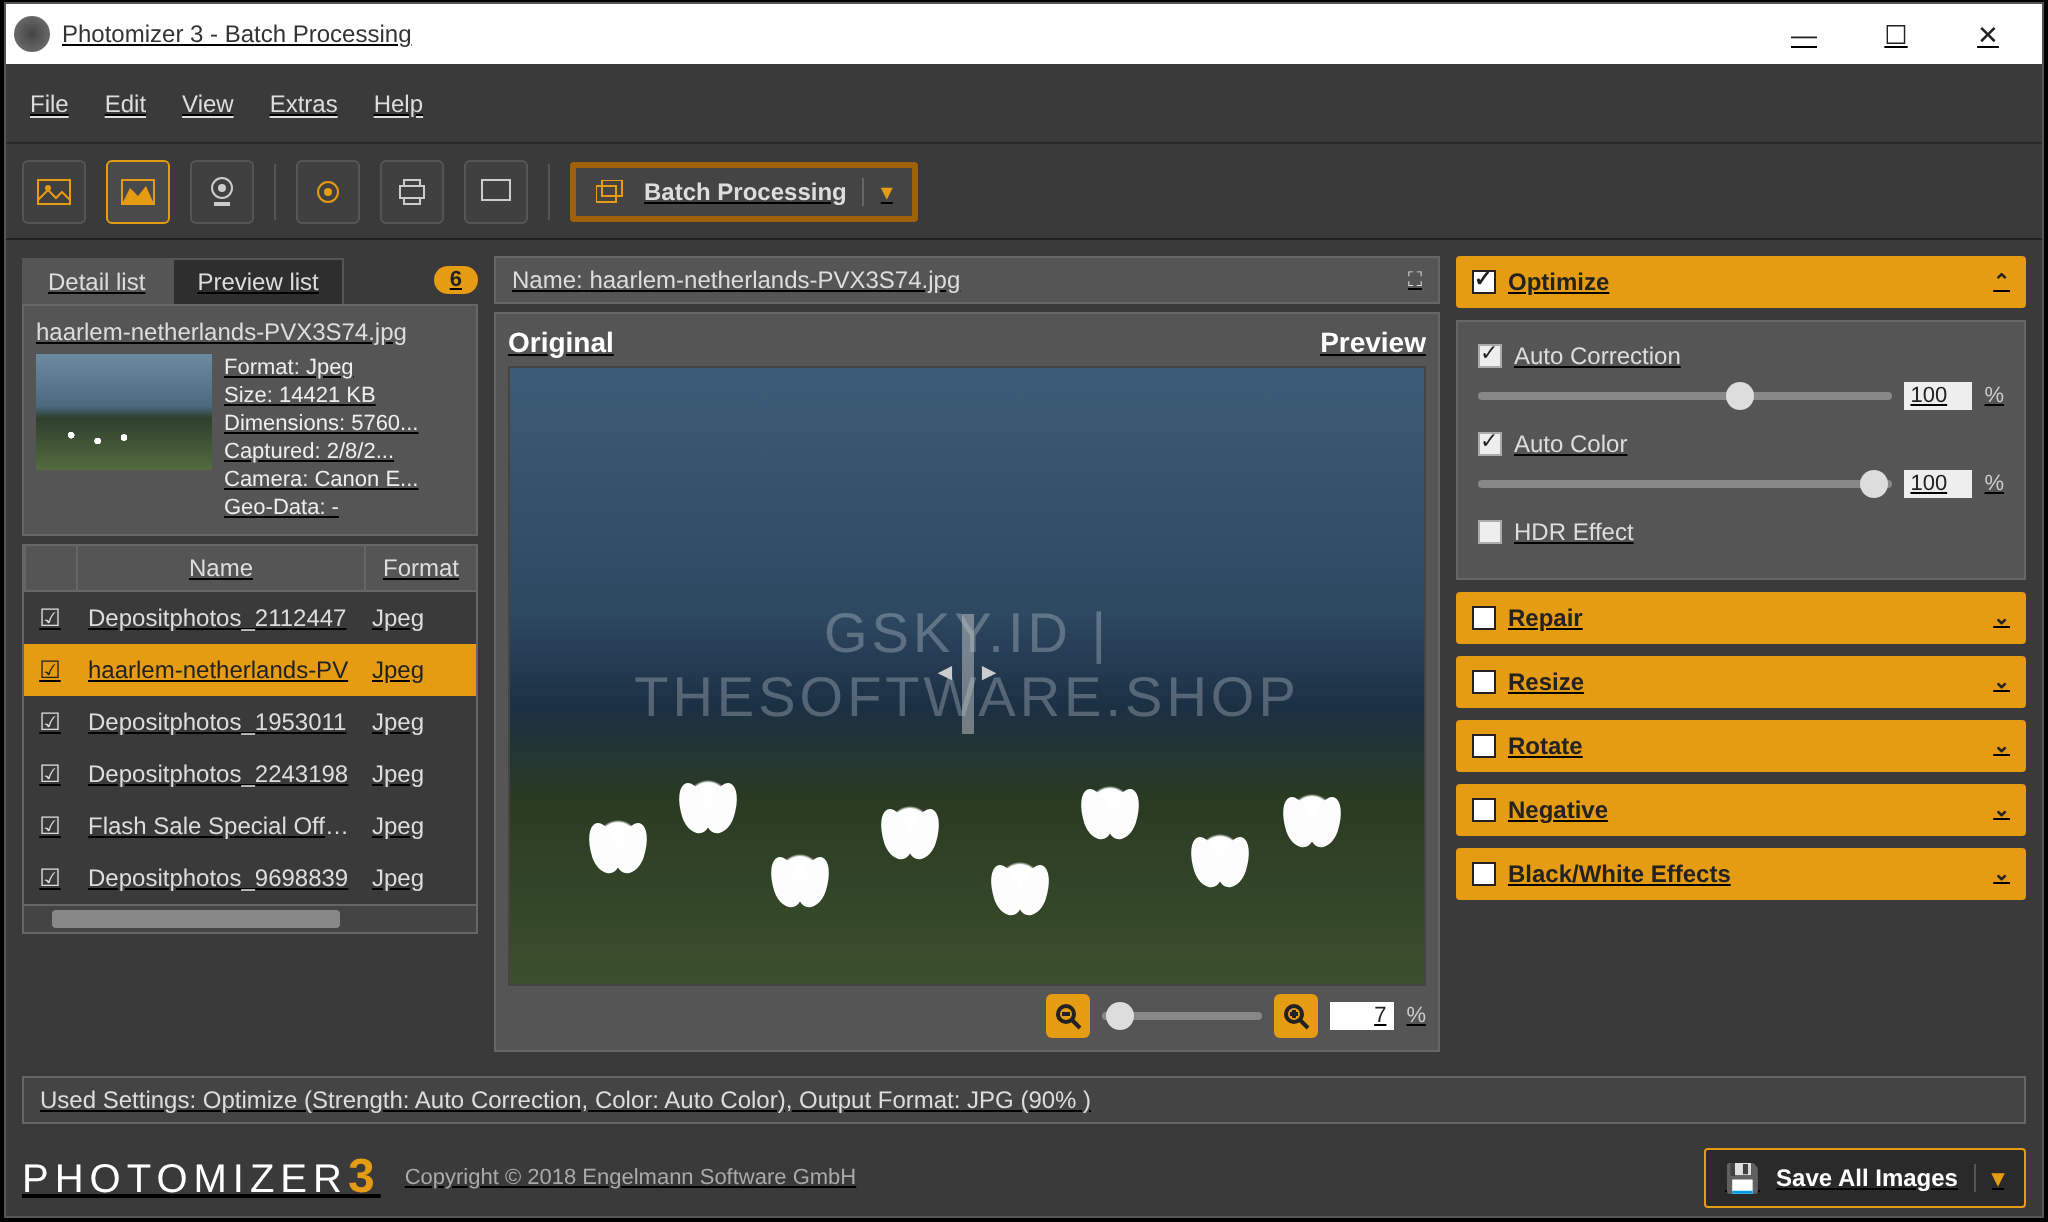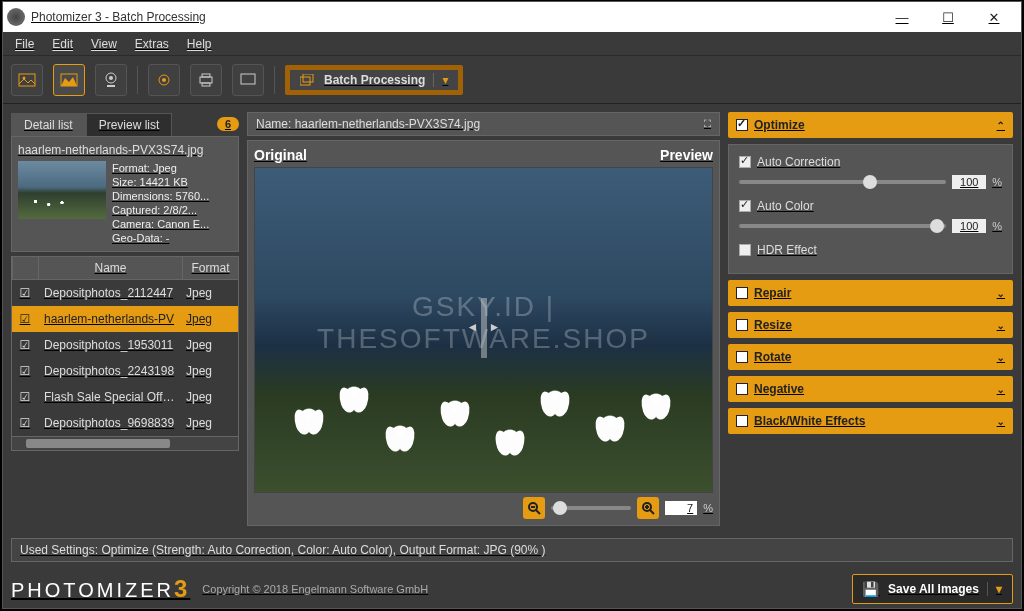--- a/index.html
+++ b/index.html
@@ -3,27 +3,27 @@
 <meta charset="utf-8">
 <style>
 * { box-sizing: border-box; margin: 0; padding: 0; font-family: "Segoe UI", Tahoma, sans-serif; }
 body { background: #000; width: 1024px; height: 611px; overflow: hidden; }
 .window { width: 1020px; height: 608px; margin: 1px auto; background: #fff; border: 1px solid #555; display: flex; flex-direction: column; text-decoration: underline; }
 .titlebar { height: 30px; background: #fff; display: flex; align-items: center; padding: 0 4px; }
 .titlebar .app-icon { width: 18px; height: 18px; border-radius: 50%; background: radial-gradient(#444,#777); margin-right: 6px; }
 .titlebar .title { font-size: 12px; color: #333; flex: 1; }
 .titlebar .win-btn { width: 46px; height: 30px; display: flex; align-items: center; justify-content: center; font-size: 13px; color: #222; }
 .app-body { flex: 1; background: #3a3a3a; display: flex; flex-direction: column; color: #ddd; font-size: 12px; }
-.menubar { height: 24px; background: #3a3a3a; display: flex; align-items: center; padding: 0 4px; gap: 2px; border-bottom: 1px solid #2a2a2a; }
+.menubar { height: 40px; background: #3a3a3a; display: flex; align-items: center; padding: 0 4px; gap: 2px; border-bottom: 1px solid #2a2a2a; }
 .menubar .mi { padding: 2px 8px; text-decoration: underline; text-underline-offset: 2px; cursor: default; }
 .toolbar { height: 48px; background: #3a3a3a; display: flex; align-items: center; padding: 0 8px; gap: 10px; border-bottom: 1px solid #222; }
 .tbtn { width: 32px; height: 32px; border: 1px solid #555; border-radius: 3px; display: flex; align-items: center; justify-content: center; background: #404040; }
 .tbtn.active { border-color: #e59b12; background: #4a4a4a; }
 .tsep { width: 1px; height: 28px; background: #555; }
-.mode-btn { height: 30px; background: #444; border: 5px solid #a16207; display: flex; align-items: center; padding: 0 10px; gap: 8px; border-radius: 2px; }
+.mode-btn { height: 30px; background: #444; border: 3px solid #a16207; display: flex; align-items: center; padding: 0 10px; gap: 8px; border-radius: 2px; }
 .mode-btn .arrow { border-left: 1px solid #666; padding-left: 8px; color: #e59b12; }
 .content { flex: 1; display: flex; padding: 8px; gap: 8px; }
 .left-col { width: 228px; display: flex; flex-direction: column; }
 .tabs { display: flex; align-items: center; height: 24px; }
 .tab { padding: 4px 12px; background: #2e2e2e; border: 1px solid #555; border-bottom: none; font-size: 12px; }
 .tab.active { background: #555; }
 .badge { margin-left: auto; background: #e59b12; color: #222; border-radius: 10px; padding: 1px 8px; font-weight: bold; font-size: 11px; }
 .detail-box { background: #555; border: 1px solid #666; padding: 6px; }
 .detail-box .fname { font-size: 12px; margin-bottom: 4px; }
 .detail-row { display: flex; gap: 6px; }
@@ -68,21 +68,21 @@
 .panel-head .pchk.checked::after{content:"✓"; position:absolute; top:-3px; left:0; font-size:11px; color:#222;}
 .panel-head .caret { margin-left: auto; font-size: 10px; }
 .panel-body { background: #555; border: 1px solid #666; padding: 10px 10px 6px 10px; }
 .opt-row { margin-bottom: 10px; }
 .opt-row label { display: flex; align-items: center; gap: 6px; margin-bottom: 6px; }
 .opt-row .chk { width:12px;height:12px;border:1px solid #aaa;background:#eee;display:inline-block;position:relative;}
 .opt-row .chk.checked::after{content:"✓";position:absolute;top:-3px;left:0;font-size:11px;color:#222;}
 .slider-row { display: flex; align-items: center; gap: 6px; }
 .slider { flex: 1; height: 4px; background: #888; position: relative; border-radius: 2px; }
 .slider .knob { position: absolute; top: -5px; width: 14px; height: 14px; background: #ddd; border-radius: 50%; }
-.valbox { background: #eee; color: #222; width: 34px; text-align: center; padding: 1px 3px; font-size: 11px; }
+.valbox { background: #eee; color: #222; width: 34px; text-align: left; padding: 1px 3px; font-size: 11px; }
 .pct { font-size: 11px; color: #ccc; }
 .footer { padding: 4px 8px 6px 8px; display: flex; flex-direction: column; gap: 4px; }
 .info-bar { background: #444; border: 1px solid #666; padding: 4px 8px; font-size: 12px; }
 .info-bar a { color: #ddd; text-decoration: underline; }
 .brand-row { display: flex; align-items: center; padding: 6px 8px 4px 8px; }
 .brand { font-size: 20px; font-weight: 300; letter-spacing: 3px; color: #fff; }
 .brand .three { color: #e59b12; font-weight: bold; font-size:24px; }
 .copy { font-size: 11px; color: #aaa; margin-left: 12px; }
 .save-btn { margin-left: auto; background: #2a2a2a; border: 1px solid #e59b12; padding: 6px 10px; display: flex; align-items: center; gap: 8px; color: #fff; font-weight: bold; border-radius: 2px; }
 .save-btn .disk { color: #7ac04a; font-size: 14px; }

